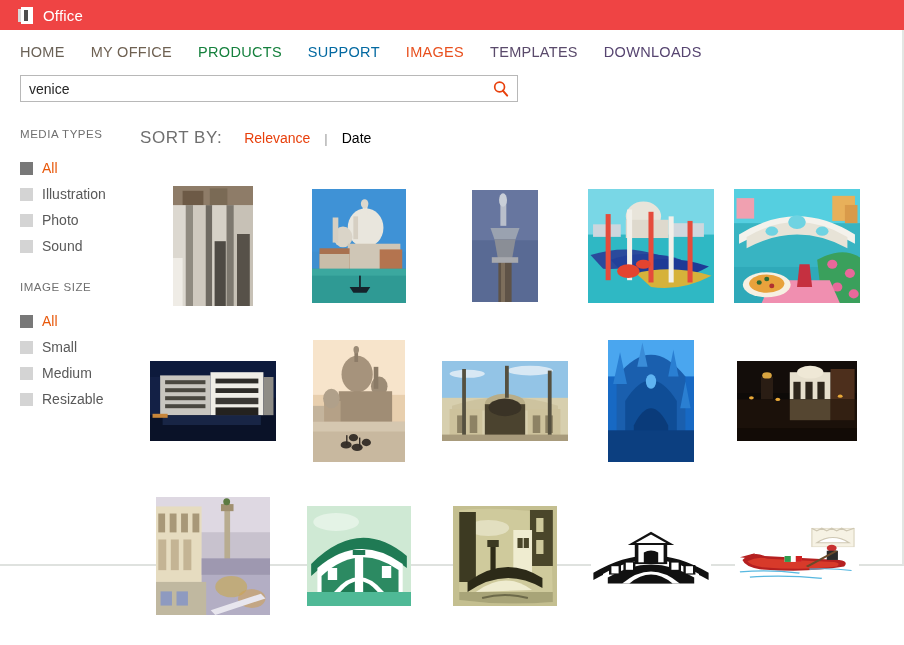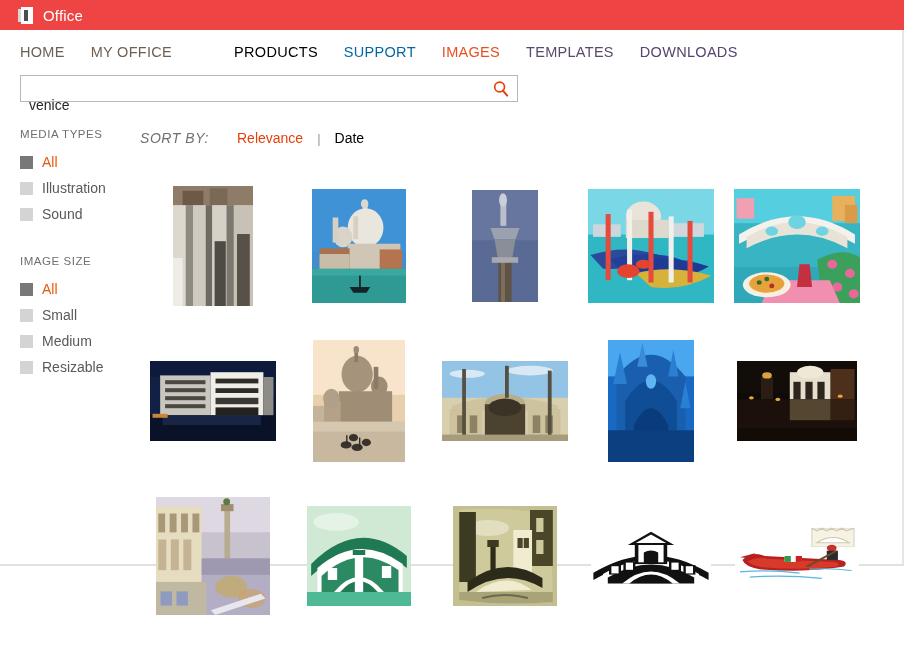--- a/index.html
+++ b/index.html
@@ -107,21 +107,21 @@
   .search-box {
     position: relative;
     width: 498px;
     height: 27px;
     border: 1px solid #b8b8b8;
     background: #ffffff;
     box-sizing: border-box;
   }
   .search-input {
     position: absolute;
-    left: 0; top: 16px;
+    left: 0; top: 0;
     width: 460px;
     height: 25px;
     border: 0;
     outline: none;
     padding: 0 8px;
     box-sizing: border-box;
     font-family: "Liberation Sans", sans-serif;
     font-size: 14px;
     color: #262626;
     background: transparent;
@@ -156,21 +156,21 @@
   .facet-title {
     font-size: 11.5px;
     color: #6f6f6f;
     letter-spacing: .55px;
     margin-bottom: 9px;
     white-space: nowrap;
   }
   .facet-group { margin-bottom: 28px; }
   .facet-item {
     display: flex;
-    align-items: center;
+    align-items: flex-end;
     height: 26px;
     cursor: pointer;
   }
   .facet-box {
     width: 13px;
     height: 13px;
     background: #d4d4d4;
     margin-right: 9px;
     flex: 0 0 auto;
   }
@@ -187,25 +187,24 @@
     flex: 1 1 auto;
     padding-left: 0px;
   }
   .sortbar {
     display: flex;
     align-items: center;
     height: 20px;
     margin-bottom: 20px;
   }
   .sort-label {
-    font-size: 14px;
+    font-size: 17px;
     color: #6f6f6f;
     letter-spacing: .55px;
-    margin-right: 28px;
-    font-style: italic;
+    margin-right: 22px;
   }
   .sort-opt {
     font-size: 14px;
     color: #000000;
     cursor: pointer;
   }
   .sort-opt.active { color: #e8400c; }
   .sort-sep {
     color: #9a9a9a;
     font-size: 13px;
@@ -247,21 +246,21 @@
       <div class="notch"></div>
     </div>
     <span class="brand-text">Office</span>
   </div>
 
   <div class="page-frame">
 
     <div class="topnav" id="topnav">
         <div class="nav-item" style="color: rgb(107, 98, 87);">HOME</div>
         <div class="nav-item" style="color: rgb(111, 97, 82);">MY OFFICE</div>
-        <div class="nav-item" style="color: #000000; margin-left: 36px;">PRODUCTS</div>
+        <div class="nav-item" style="color: #15803d;">PRODUCTS</div>
         <div class="nav-item" style="color: #0369a1;">SUPPORT</div>
         <div class="nav-item" style="color: rgb(232, 80, 30);">IMAGES</div>
         <div class="nav-item" style="color: rgb(90, 74, 107);">TEMPLATES</div>
         <div class="nav-item" style="color: rgb(86, 68, 112);">DOWNLOADS</div>
       </div>
 
     <div class="search-row">
       <div class="search-box">
         <input class="search-input" type="text" value="venice" placeholder="Search images" style="">
         <button class="search-btn">
@@ -278,20 +277,24 @@
       <div class="sidebar" id="sidebar">
           <div class="facet-group">
             <div class="facet-title">MEDIA TYPES</div>
             <div class="facet-item selected">
               <span class="facet-box"></span>
               <span class="facet-label">All</span>
             </div>
             <div class="facet-item">
               <span class="facet-box"></span>
               <span class="facet-label">Illustration</span>
+            </div>
+            <div class="facet-item">
+              <span class="facet-box"></span>
+              <span class="facet-label">Photo</span>
             </div>
             <div class="facet-item">
               <span class="facet-box"></span>
               <span class="facet-label">Sound</span>
             </div>
           </div>
           <div class="facet-group">
             <div class="facet-title">IMAGE SIZE</div>
             <div class="facet-item selected">
               <span class="facet-box"></span>

